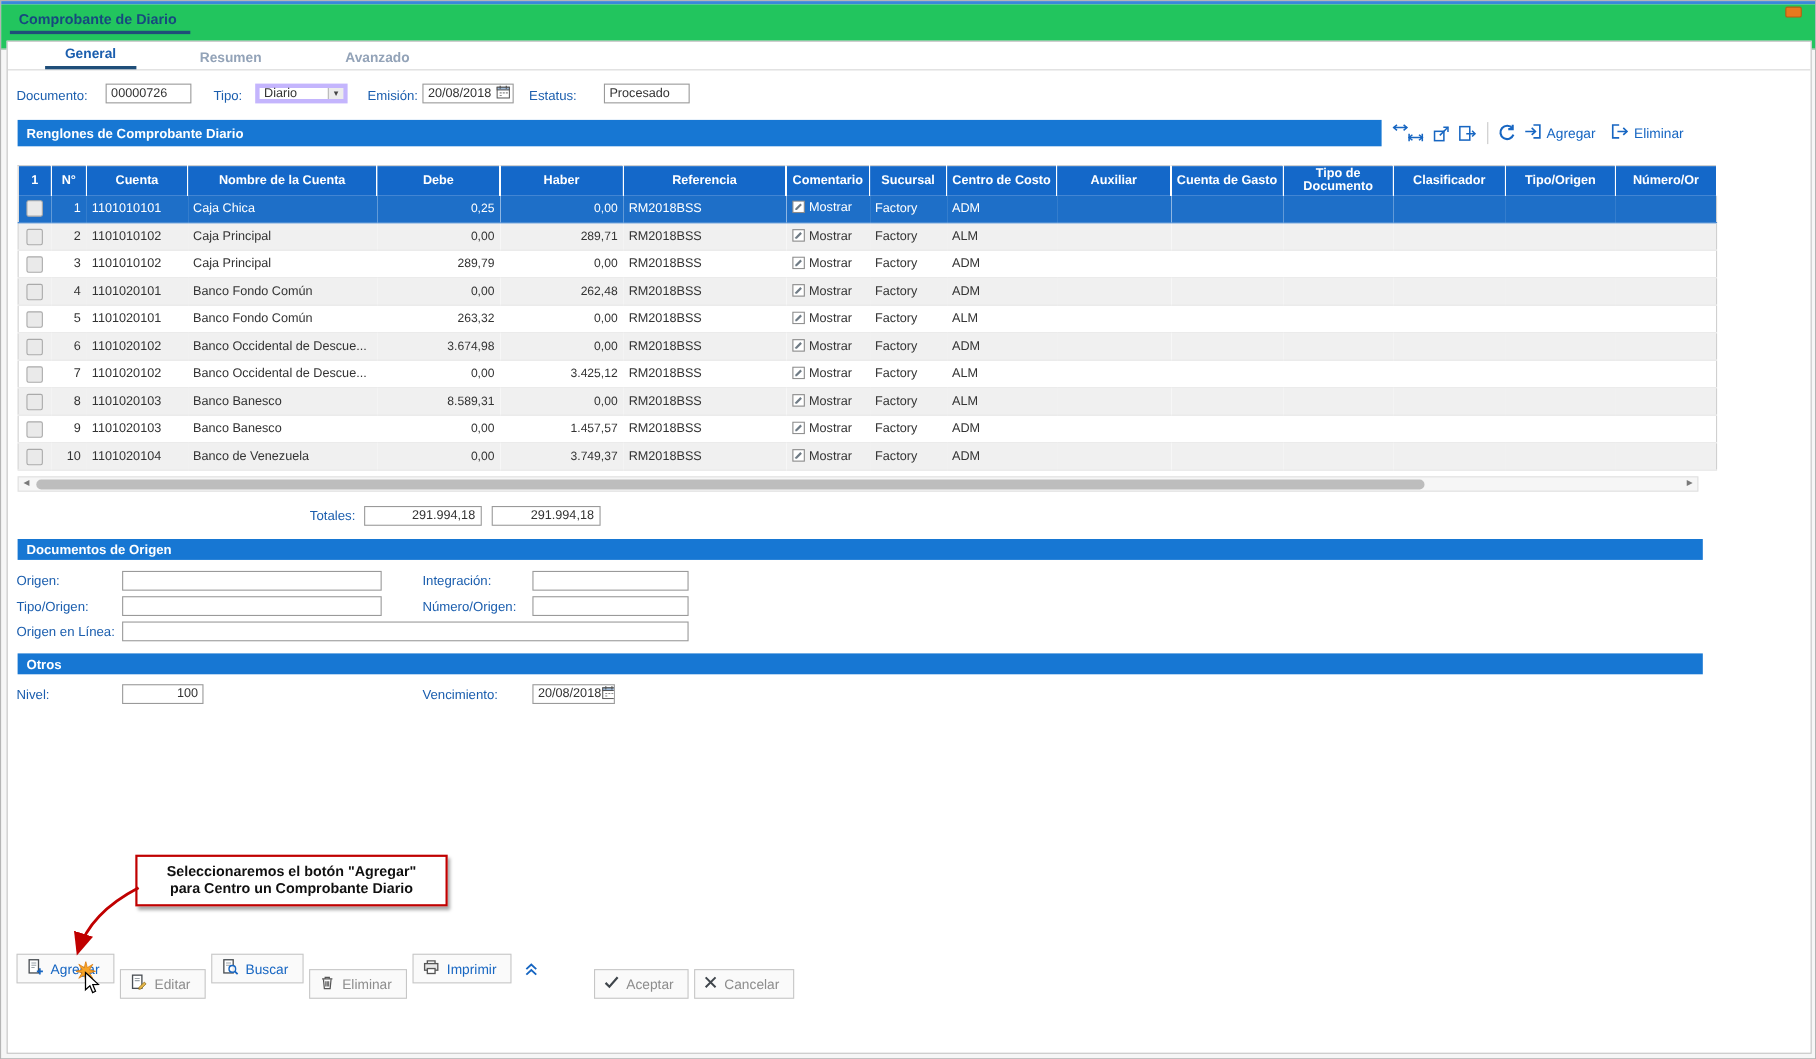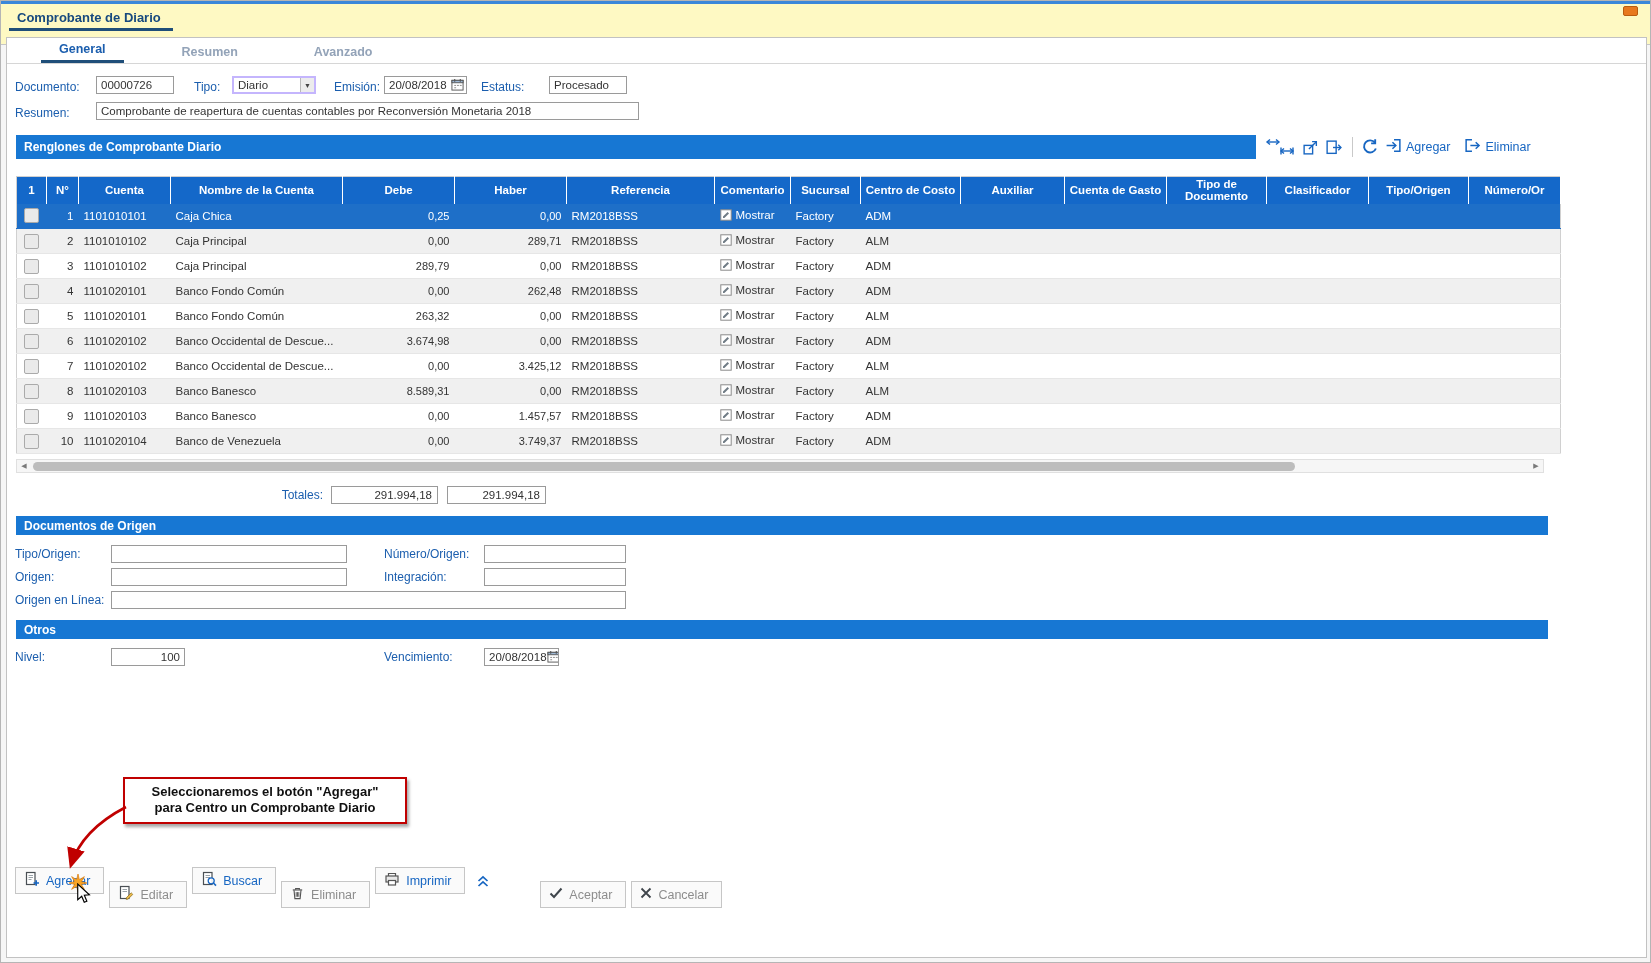--- a/index.html
+++ b/index.html
@@ -1,39 +1,39 @@
 <!DOCTYPE html>
 <html><head>
 <meta charset="utf-8">
 <style>
   * { margin:0; padding:0; box-sizing:border-box; }
   body { font-family:"Liberation Sans", sans-serif; background:#e9e9e9; }
   .page { position:relative; width:1651px; height:963px; background:#f6f6f6; border:1px solid #b5b5b5; overflow:hidden; }
   .top-accent { height:3px; background:#3b87d9; }
 
   
-  .tab-strip { position:relative; height:41px; background:#fef9c3; }
+  .tab-strip { position:relative; height:41px; background:#22c55e; }
   .window-tab { display:inline-block; margin-left:8px; padding:6px 12px 3px 8px; color:#17497e; font-weight:bold; font-size:13px; border-bottom:3px solid #1f4e79; cursor:default; }
   .tab-strip-line { position:absolute; left:0; right:0; bottom:0; height:1px; background:#c7c7c7; }
   .app-badge { position:absolute; right:12px; top:2px; width:15px; height:10px; background:#e8791e; border:1px solid #b95c10; border-radius:2px; }
 
   
   .panel { position:absolute; left:5px; top:36px; width:1641px; height:921px; background:#fff; border:1px solid #c2c2c2; display:flex; flex-direction:column; overflow:hidden; }
 
   
   .inner-tabs { display:flex; align-items:flex-end; padding-left:34px; height:26px; border-bottom:1px solid #d6d6d6; }
   .inner-tab { padding:4px 18px 4px; margin-right:40px; font-size:12.5px; font-weight:bold; color:#93a3b8; cursor:default; }
   .inner-tab.active { color:#1b5eae; border-bottom:3px solid #1f4e79; }
 
   
   .form { padding:9px 0 2px 8px; font-size:12px; }
   .frow { display:flex; align-items:flex-end; height:21px; margin-bottom:5px; }
   .flabel { color:#1b5eae; }
   .tbox { border:1px solid #9a9a9a; background:#fff; height:18px; font-size:11.5px; color:#333; display:flex; align-items:center; padding:0 4px; overflow:hidden; white-space:nowrap; }
-  .select { border:2px solid #c4b5fd; background:#fff; height:18px; font-size:11.5px; color:#333; display:flex; align-items:center; justify-content:space-between; padding-left:4px; }
+  .select { border:4px solid #c4b5fd; background:#fff; height:18px; font-size:11.5px; color:#333; display:flex; align-items:center; justify-content:space-between; padding-left:4px; }
   .select .caret { width:14px; height:100%; background:#ececec; border-left:1px solid #b9b9b9; color:#444; font-size:7px; display:flex; align-items:center; justify-content:center; }
   .datebox { justify-content:space-between; padding-right:2px; }
 
   
   .grid-wrap { margin:8px 0 12px 9px; width:1532px; }
   .grid-titlebar-row { display:flex; align-items:center; height:24px; }
   .grid-titlebar { flex:0 0 1240px; background:#1777d3; color:#fff; font-weight:bold; font-size:12px; height:24px; display:flex; align-items:center; padding-left:8px; }
   .grid-tools { display:flex; align-items:center; margin-left:8px; }
   .gt-ic { display:flex; align-items:center; margin-right:6px; cursor:default; }
   .gt-sep { width:1px; height:20px; background:#c9c9c9; margin:0 8px 0 4px; }
@@ -133,24 +133,20 @@
           <span><svg width="13" height="13" viewBox="0 0 14 14">
                 <rect x="1" y="2.5" width="12" height="10.5" fill="#fff" stroke="#555"></rect>
                 <rect x="1" y="2.5" width="12" height="2.6" fill="#9db8d6" stroke="#555"></rect>
                 <path d="M4 1 v3 M10 1 v3" stroke="#555" stroke-width="1.2"></path>
                 <path d="M3.5 8 h2 M6.5 8 h2 M9.5 8 h2 M3.5 10.5 h2" stroke="#888"></path>
               </svg></span>
         </div>
         <span style="width:14px"></span>
         <span class="flabel" style="width:62px">Estatus:</span>
         <div class="tbox" style="width:78px;margin-left:6px">Procesado</div>
-      </div>
-      <div class="frow">
-        <span class="flabel" style="width:81px">Resumen:</span>
-        <div class="tbox" style="width:543px">Comprobante de reapertura de cuentas contables por Reconversión Monetaria 2018</div>
       </div>
     </div>
 
     <div class="grid-wrap">
       <div class="grid-titlebar-row">
         <div class="grid-titlebar">Renglones de Comprobante Diario</div>
         <div class="grid-tools">
           <span class="gt-ic">
               <svg width="32" height="20" viewBox="0 0 32 20">
                 <g stroke="#1766c2" stroke-width="1.4" fill="none">
@@ -515,29 +511,29 @@
     <div class="totales">
       <span class="lbl">Totales:</span>
       <div class="totbox">291.994,18</div>
       <div class="totbox">291.994,18</div>
     </div>
 
     <div class="section-bar">Documentos de Origen</div>
 
     <div class="do-fields">
       <div class="do-row">
+        <span class="lab1">Origen:</span>
+        <div class="tbox in1"></div>
+        <span class="lab2">Integración:</span>
+        <div class="tbox in2"></div>
+      </div>
+      <div class="do-row">
         <span class="lab1">Tipo/Origen:</span>
         <div class="tbox in1"></div>
         <span class="lab2">Número/Origen:</span>
-        <div class="tbox in2"></div>
-      </div>
-      <div class="do-row">
-        <span class="lab1">Origen:</span>
-        <div class="tbox in1"></div>
-        <span class="lab2">Integración:</span>
         <div class="tbox in2"></div>
       </div>
       <div class="do-row">
         <span class="lab1">Origen en Línea:</span>
         <div class="tbox in3"></div>
       </div>
     </div>
 
     <div class="section-bar otros">Otros</div>
 

